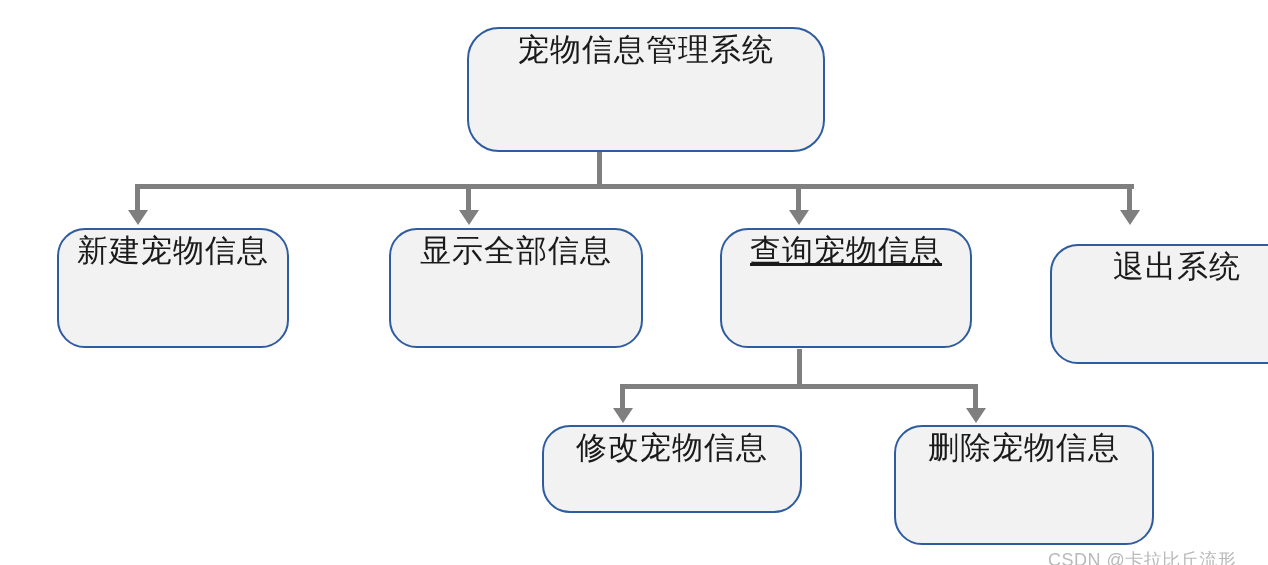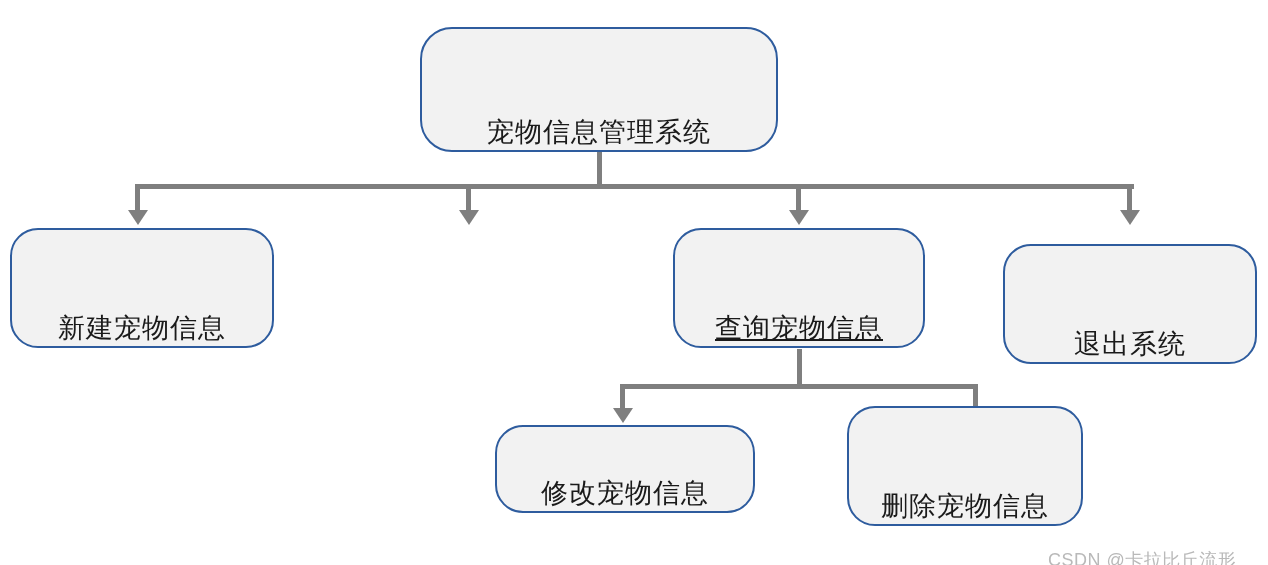--- a/index.html
+++ b/index.html
@@ -28,26 +28,27 @@
     border-right: 10px solid transparent;
     border-top: 15px solid var(--connector, #7f7f7f);
   }
   .node {
     position: absolute;
     box-sizing: border-box;
     background: var(--node-fill, #f2f2f2);
     border: 2.5px solid var(--node-border, #2e5c9e);
     border-radius: 28px;
     display: flex;
-    align-items: flex-end;
+    align-items: flex-start;
     justify-content: center;
-    font-size: 27px;
+    font-size: 31px;
     letter-spacing: 1px;
     color: var(--text, #1a1a1a);
     white-space: nowrap;
+    margin-left: 47px;
   }
   .watermark {
     position: absolute;
     left: 1048px;
     top: 548px;
     font-size: 18px;
     color: var(--watermark, #b9b9b9);
     letter-spacing: 0.5px;
     white-space: nowrap;
   }
@@ -78,36 +79,39 @@
   <div class="conn v" style="left:620px; top:384px; height:26px;"></div>
   <div class="arrowhead" style="left:613px; top:408px;"></div>
 
   <div class="conn v" style="left:973px; top:384px; height:26px;"></div>
   <div class="arrowhead" style="left:966px; top:408px;"></div>
 
   <div class="node" style="left:420px; top:27px; width:358px; height:125px; border-radius:32px;">
     <span>宠物信息管理系统</span>
   </div>
 
-  <div class="node" style="left:10px; top:228px; width:264px; height:120px;">
+  <div class="node" style="left:10px; top:228px; width:232px; height:120px;">
     <span>新建宠物信息</span>
   </div>
 
+  <div class="node" style="left:342px; top:228px; width:254px; height:120px;">
+    <span>显示全部信息</span>
+  </div>
 
   <div class="node" style="left:673px; top:228px; width:252px; height:120px;text-decoration:underline;">
     <span>查询宠物信息</span>
   </div>
 
   <div class="node" style="left:1003px; top:244px; width:254px; height:120px;">
     <span>退出系统</span>
   </div>
 
   <div class="node" style="left:495px; top:425px; width:260px; height:88px;">
     <span>修改宠物信息</span>
   </div>
 
-  <div class="node" style="left:847px; top:406px; width:236px; height:120px;">
+  <div class="node" style="left:847px; top:425px; width:260px; height:120px;">
     <span>删除宠物信息</span>
   </div>
 
   <div class="watermark">CSDN @卡拉比丘流形</div>
 
 </div>
 
 </body></html>

